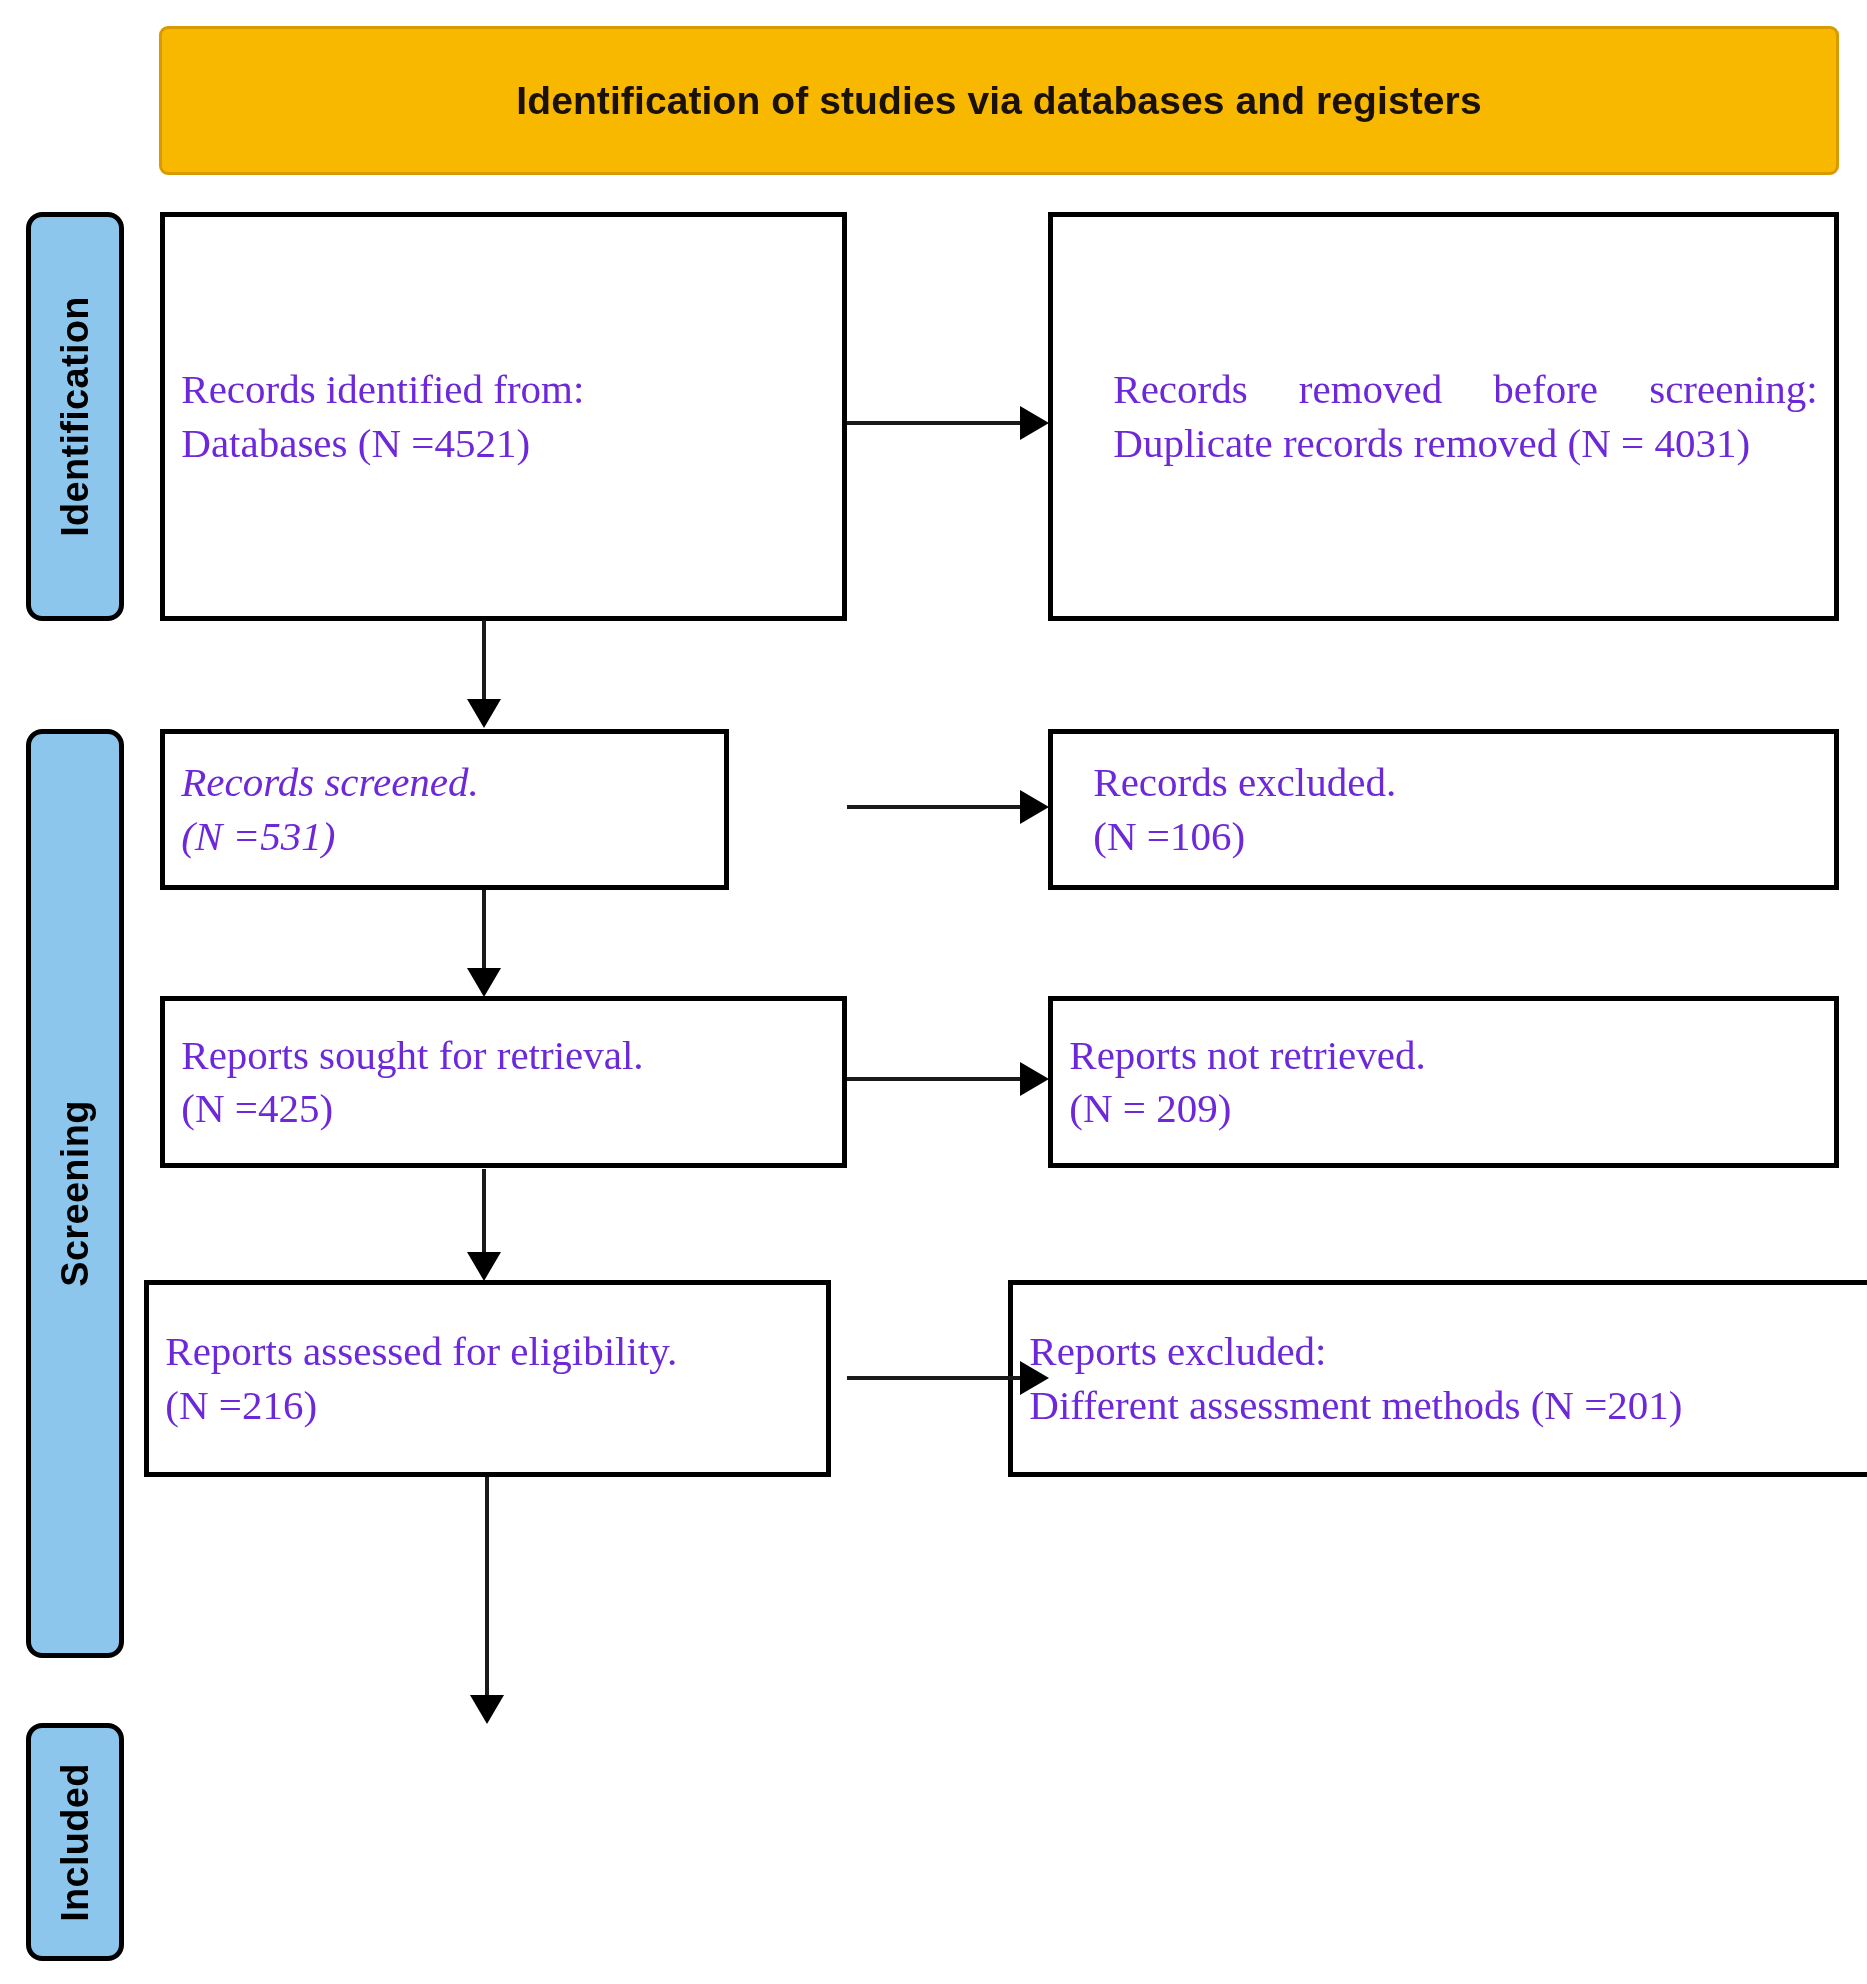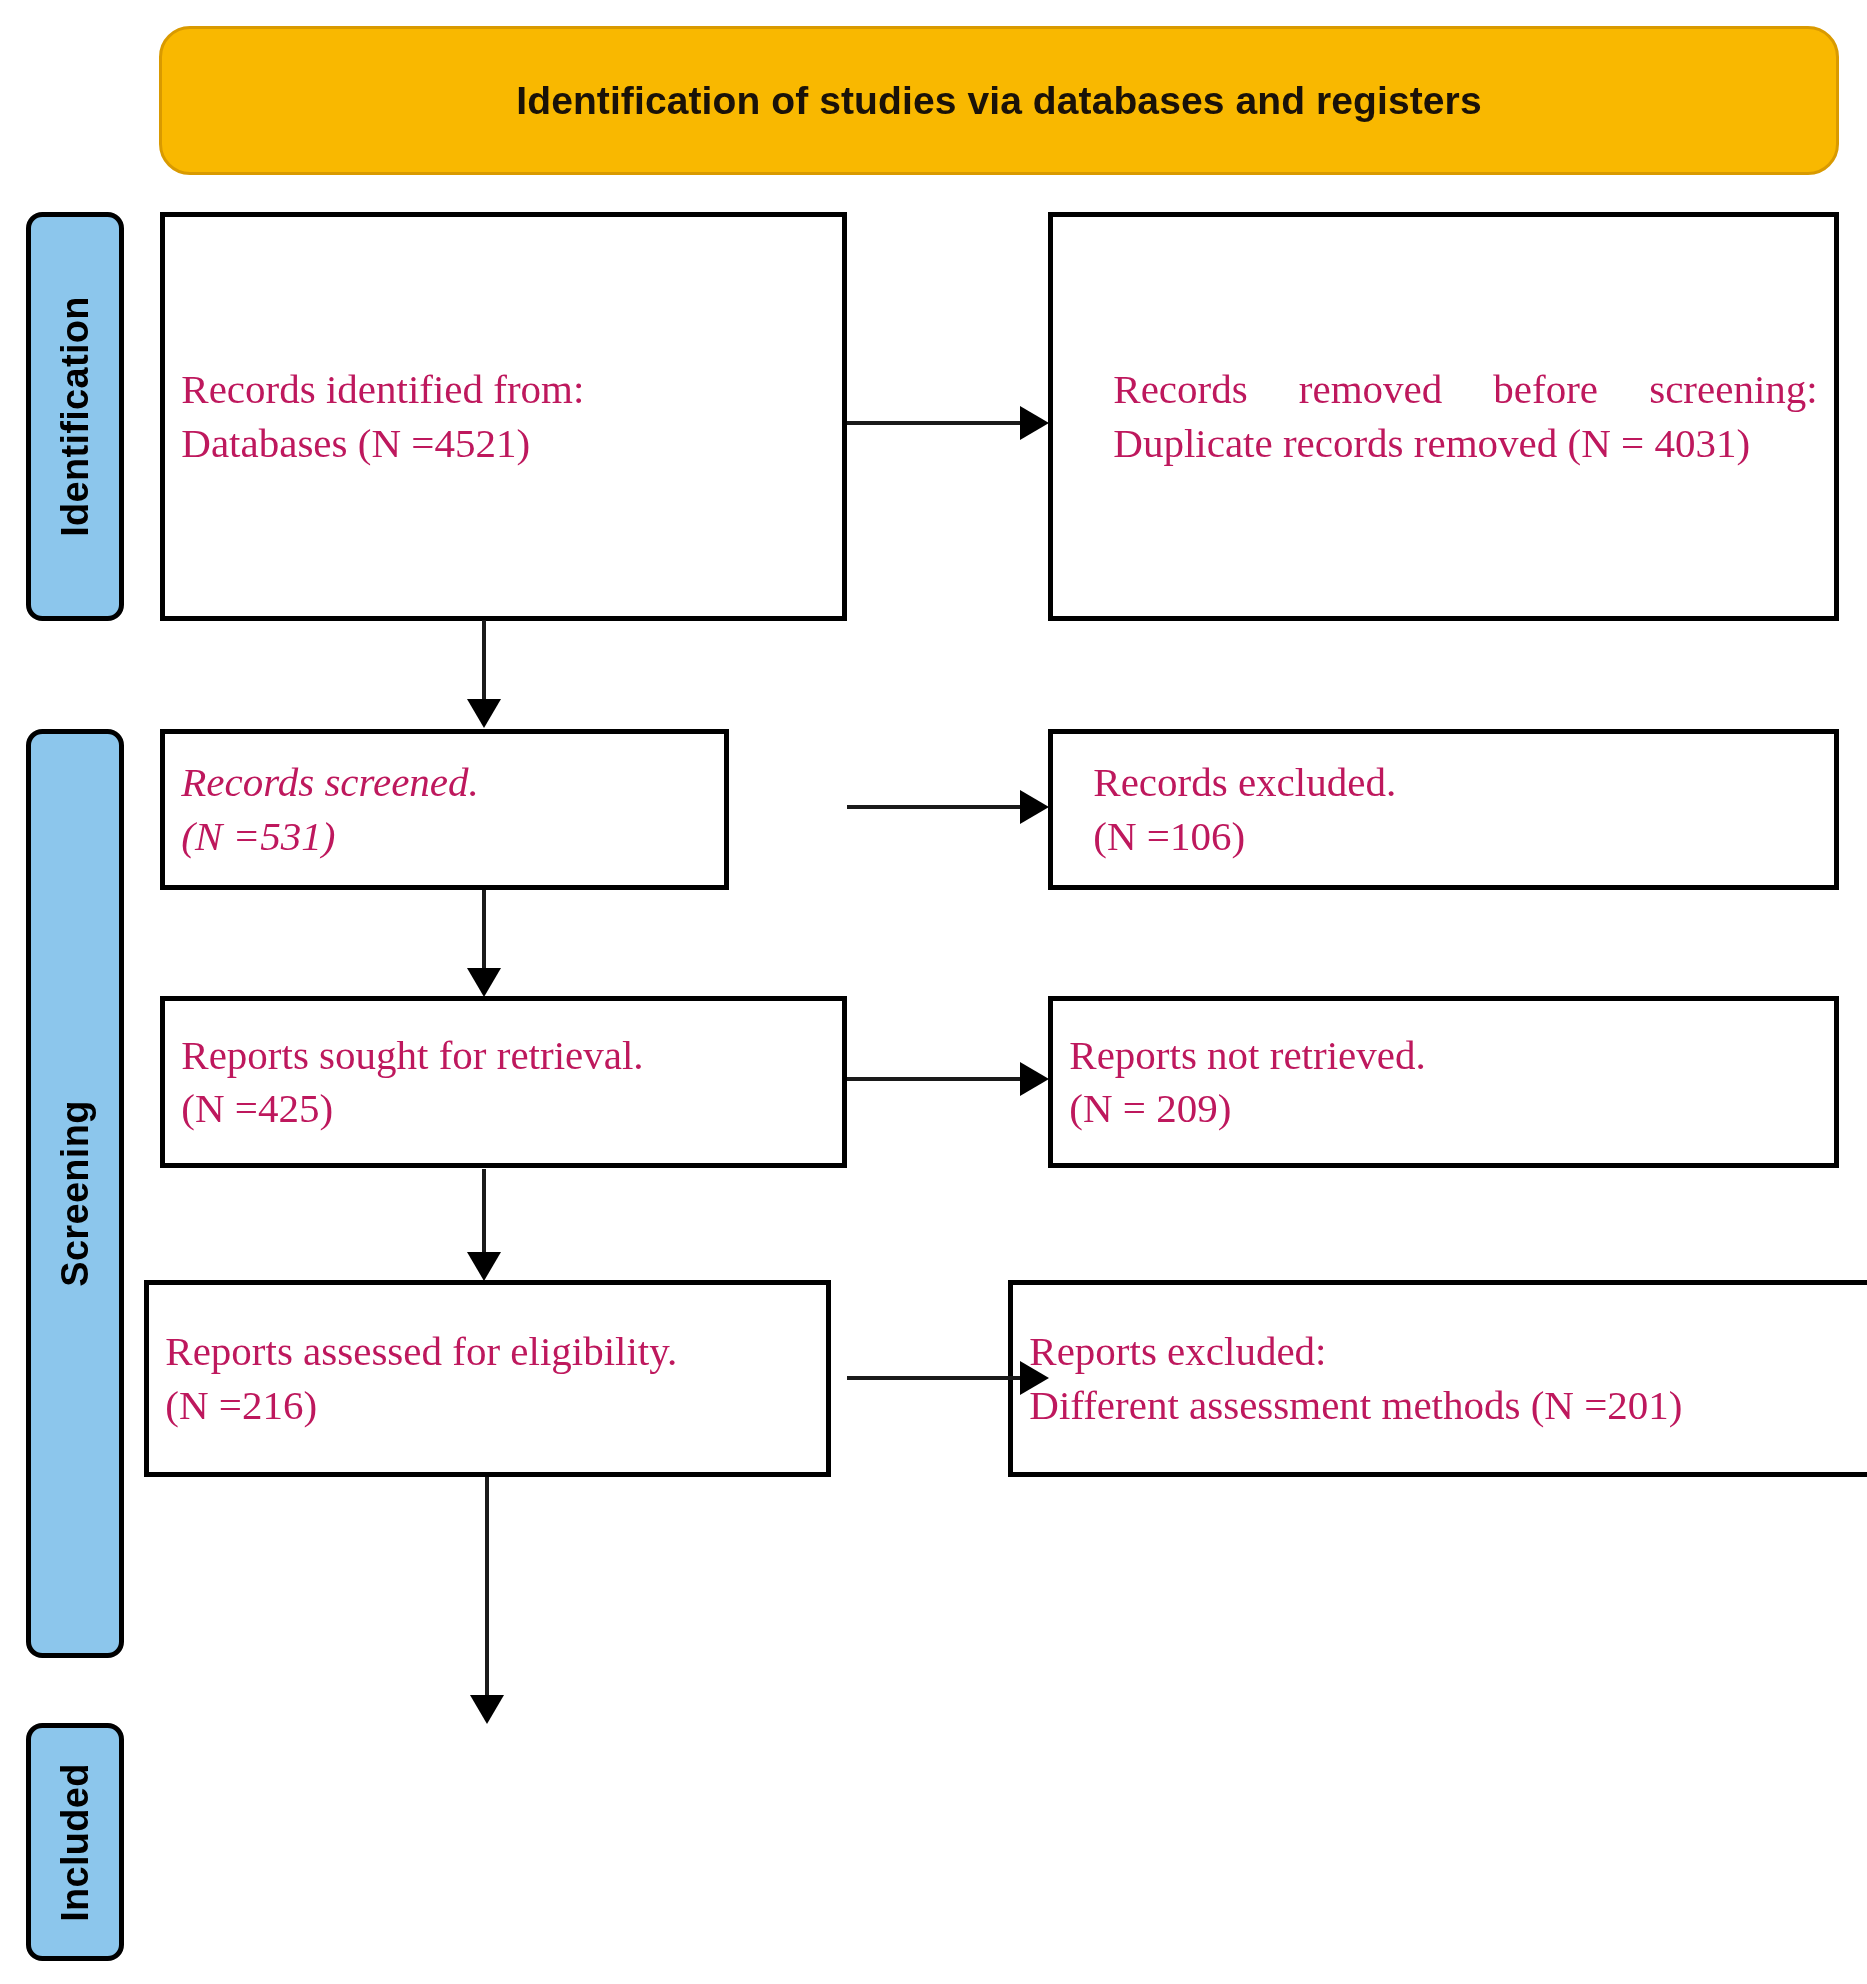--- a/index.html
+++ b/index.html
@@ -22,21 +22,21 @@
   
   .banner {
     position: absolute;
     left: 159px;
     top: 26px;
     width: 1680px;
     height: 149px;
     box-sizing: border-box;
     background: #F9B800;
     border: 3.8px solid #D99A00;
-    border-radius: 31px;
+    border-radius: 9px;
     display: flex;
     align-items: center;
     justify-content: center;
   }
   .banner-title {
     font-family: "Liberation Sans", "DejaVu Sans", sans-serif;
     font-weight: bold;
     font-size: 39px;
     color: #1a1208;
     letter-spacing: 0.1px;
@@ -79,21 +79,21 @@
     background: #ffffff;
     border: 5px solid #000000;
     display: flex;
     flex-direction: column;
     justify-content: center;
   }
   .box-text {
     font-family: "Liberation Serif", "DejaVu Serif", serif;
     font-size: 41px;
     line-height: 1.30;
-    color: #be185d;
+    color: #6d28d9;
     padding: 0 16.3px;
     white-space: pre-line;
   }
   .box-text.justified {
     text-align: justify;
     text-align-last: left;
     margin-left: 44px;
   }
 
   

